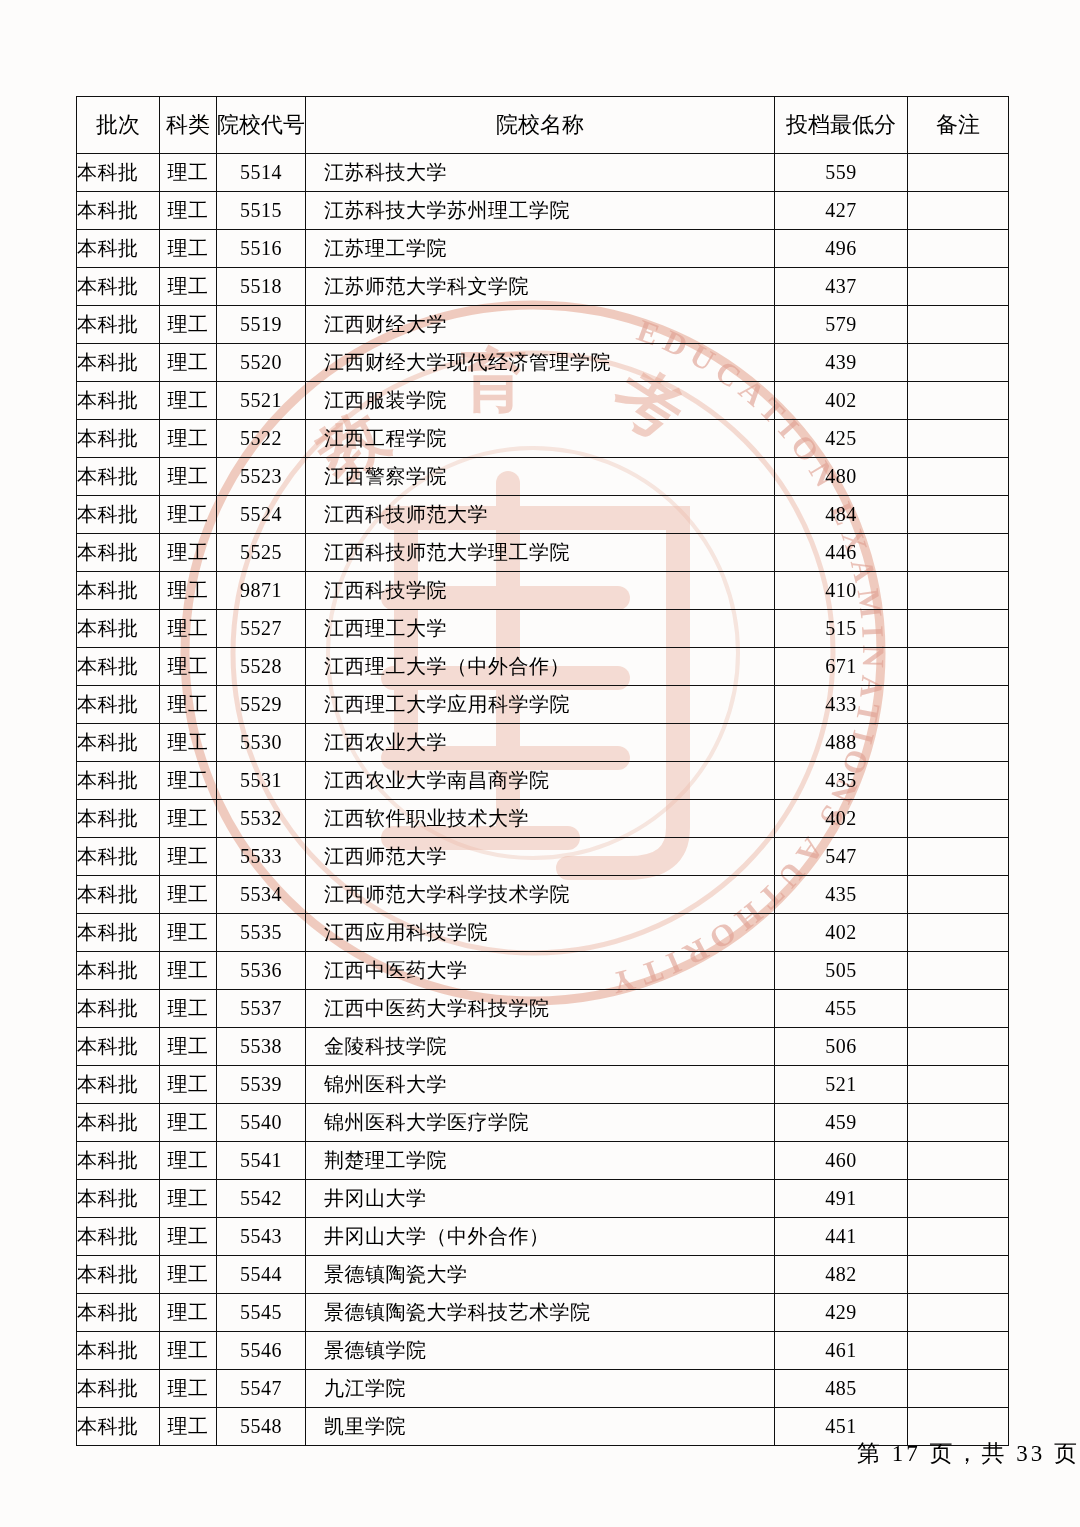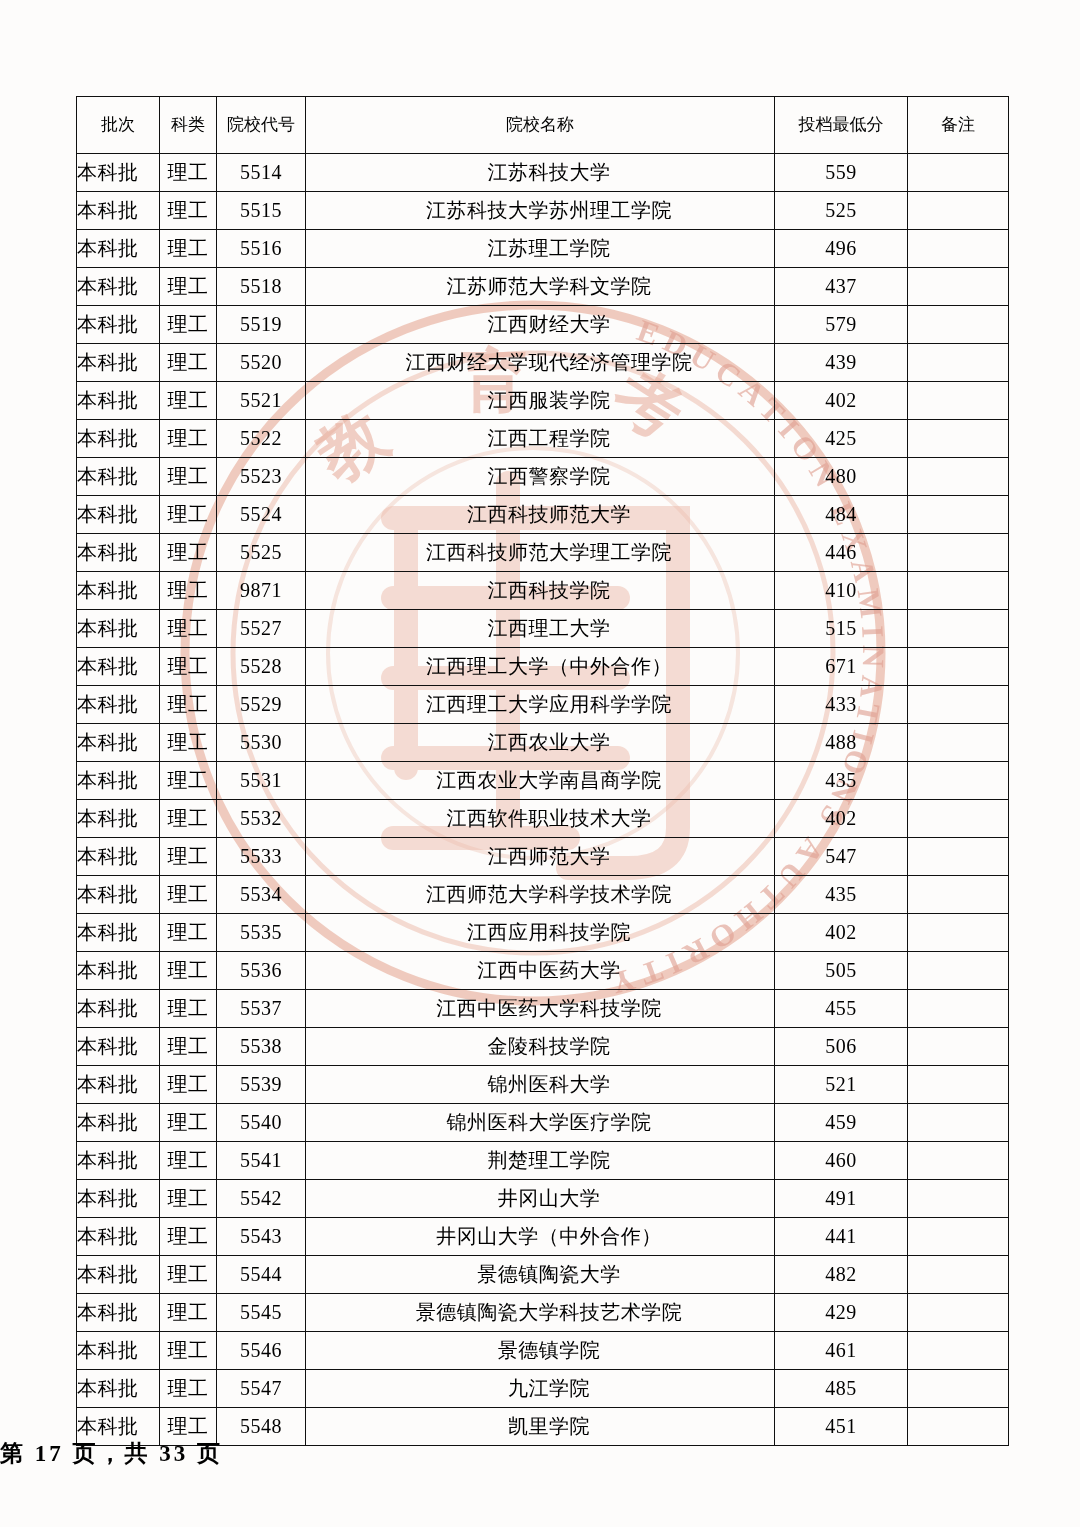--- a/index.html
+++ b/index.html
@@ -75,44 +75,44 @@
     font-size: 20px;
     font-weight: normal;
     background: transparent;
     overflow: hidden;
     white-space: nowrap;
   }
   table.score-table thead th {
     height: 56px;
     line-height: 56px;
     text-align: center;
-    font-size: 17px;
+    font-size: 22px;
   }
   .col-batch   { width: 82px;  text-align: left; }
   .col-subject { width: 56px;  text-align: center; margin-top: 16px; }
   .col-code    { width: 88px;  text-align: center; }
-  .col-name    { width: 468px; text-align: center; padding-left: 18px !important; }
+  .col-name    { width: 468px; text-align: left; padding-left: 18px !important; }
   .col-score   { width: 132px; text-align: center; }
   .col-remark  { width: 100px; text-align: center; }
 
   td.col-name  { letter-spacing: 0.5px; }
   td.col-code,
   td.col-score { font-size: 20px; letter-spacing: 0.5px; }
   td.col-batch,
   td.col-subject { font-size: 19px; letter-spacing: 0.5px; }
 
   
   .page-footer {
     position: absolute;
     left: 0;
     top: 1438px;
     width: 1080px;
-    text-align: left;
+    text-align: right;
     font-size: 23px;
-    font-weight: bold;
+    font-weight: normal;
     letter-spacing: 3px;
     z-index: 3;
   }
 </style>
 </head>
 <body>
 
 <div class="page-sheet"></div>
 
 <div class="watermark-layer">
@@ -168,21 +168,21 @@
           <td class="col-code">5514</td>
           <td class="col-name">江苏科技大学</td>
           <td class="col-score">559</td>
           <td class="col-remark"></td>
         </tr>
         <tr>
           <td class="col-batch">本科批</td>
           <td class="col-subject">理工</td>
           <td class="col-code">5515</td>
           <td class="col-name">江苏科技大学苏州理工学院</td>
-          <td class="col-score">525</td>
+          <td class="col-score">427</td>
           <td class="col-remark"></td>
         </tr>
         <tr>
           <td class="col-batch">本科批</td>
           <td class="col-subject">理工</td>
           <td class="col-code">5516</td>
           <td class="col-name">江苏理工学院</td>
           <td class="col-score">496</td>
           <td class="col-remark"></td>
         </tr>

